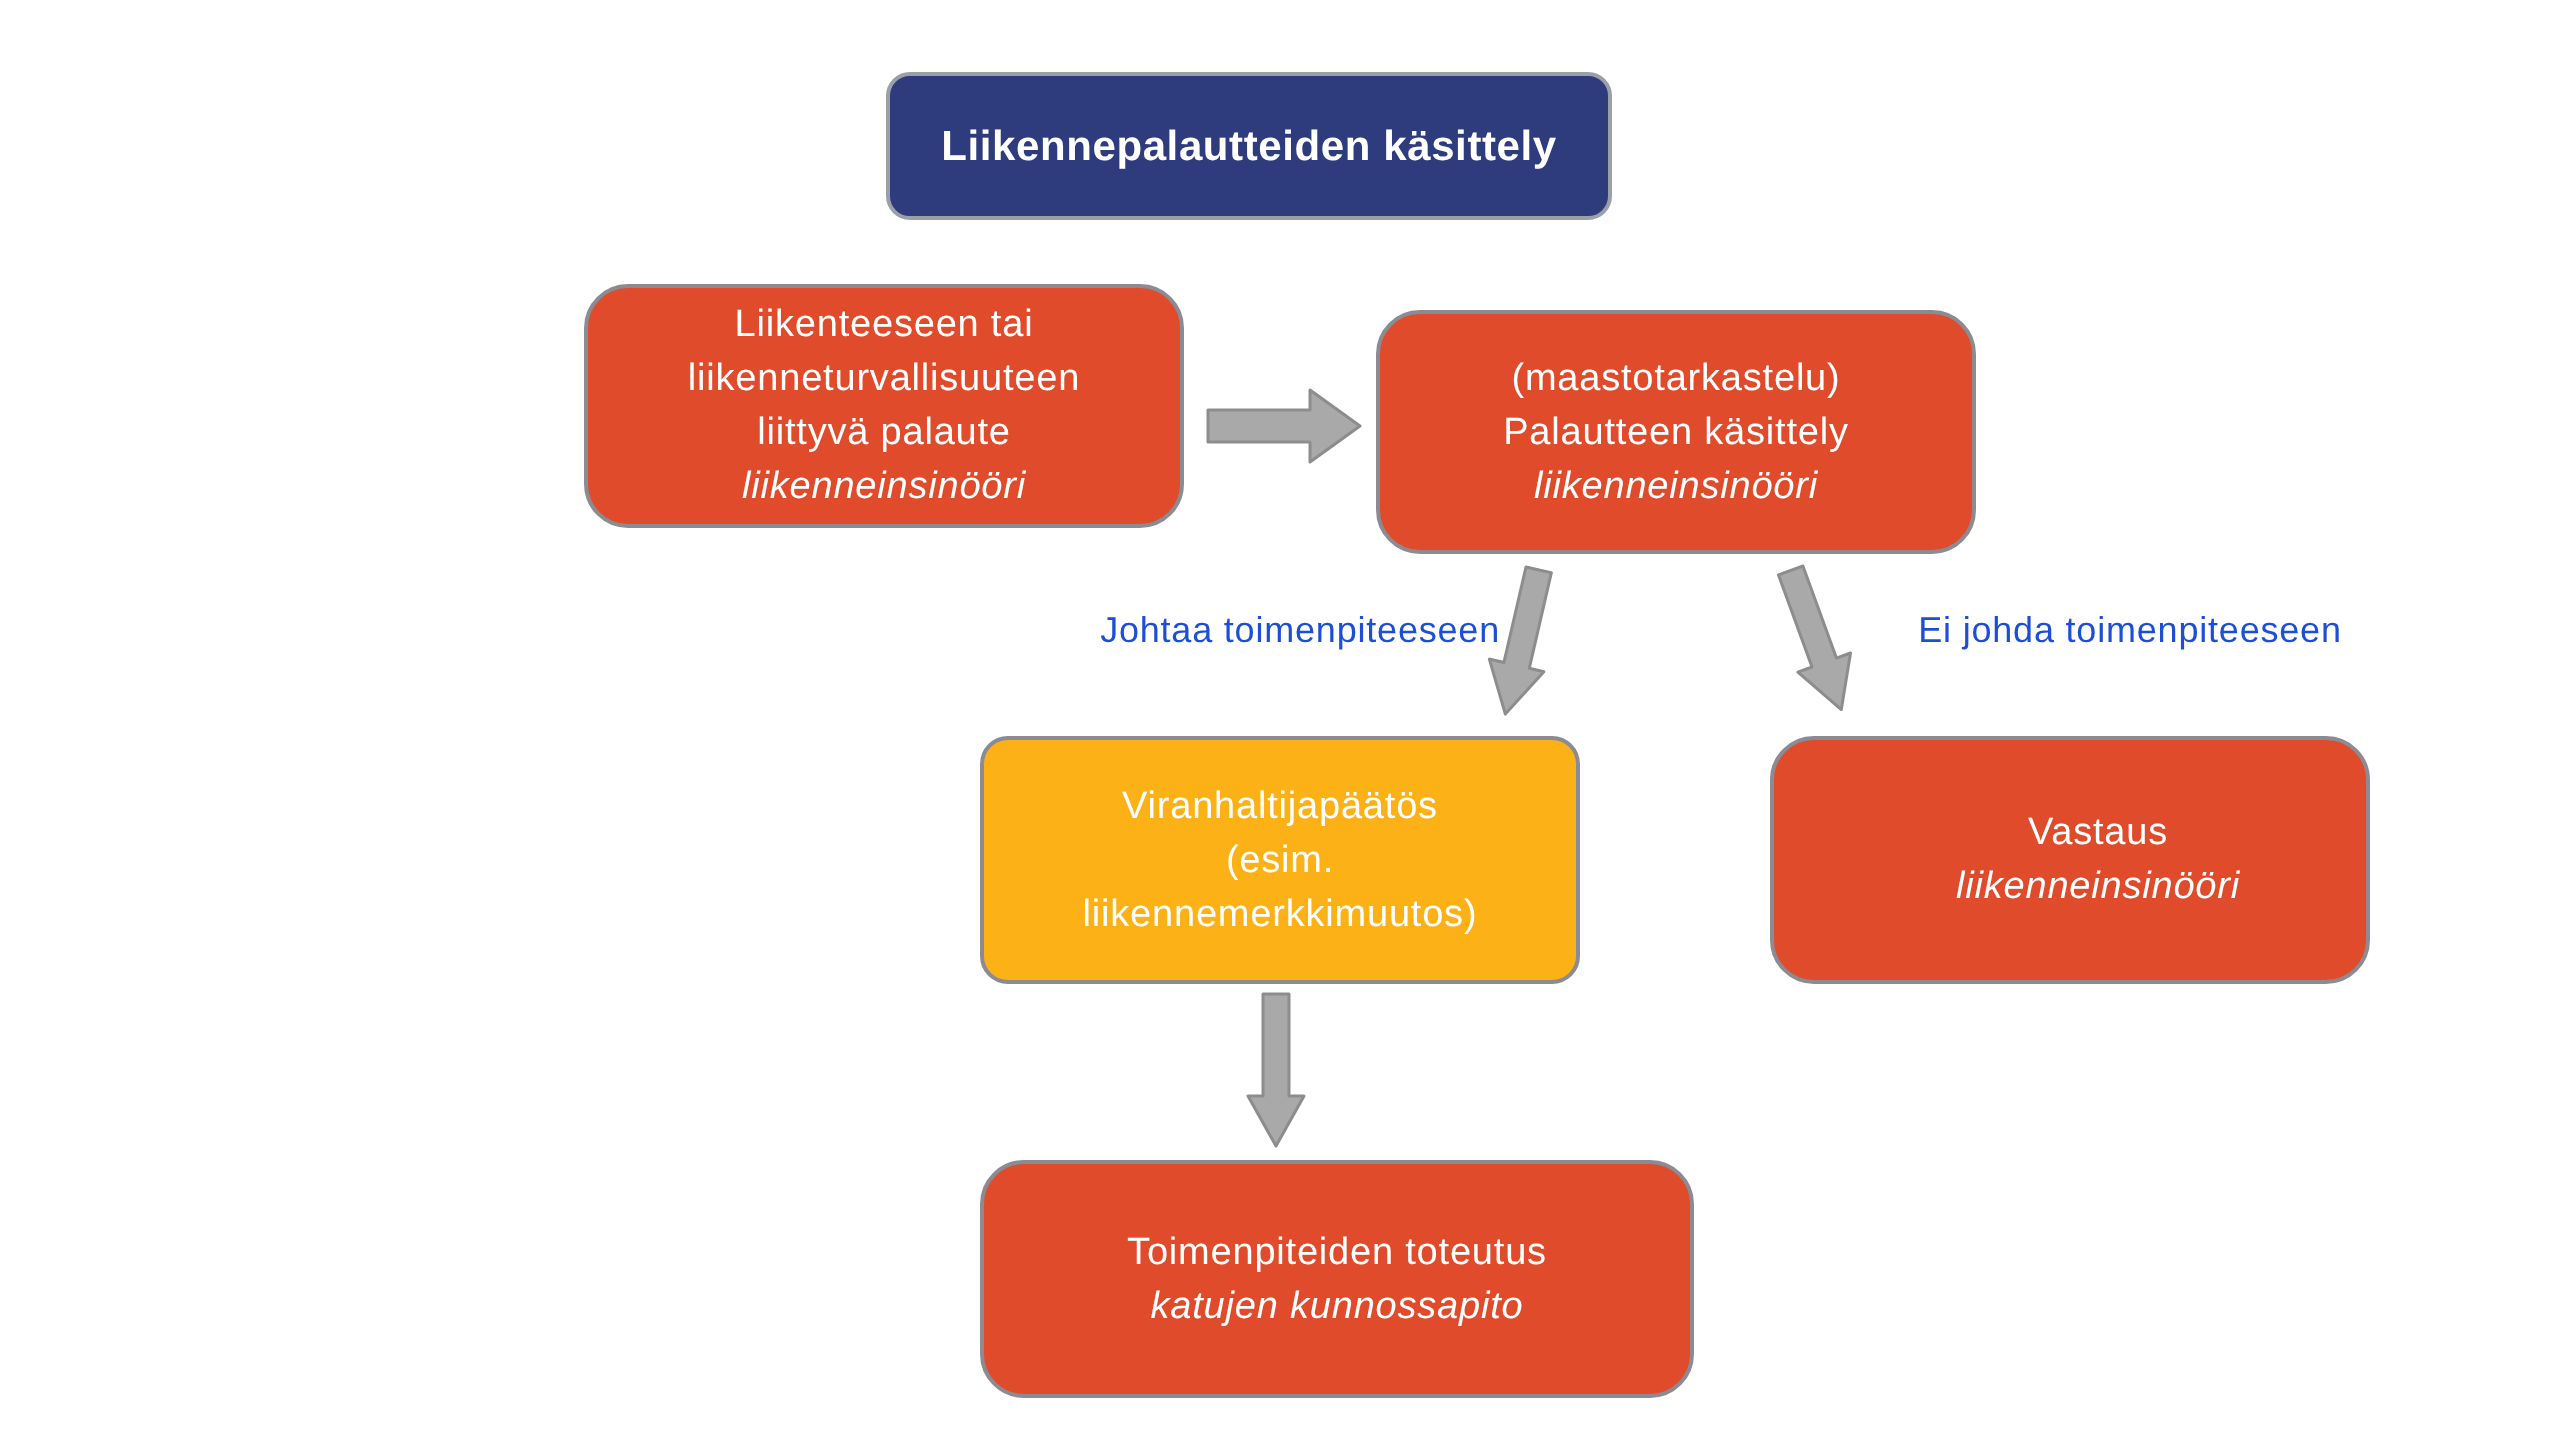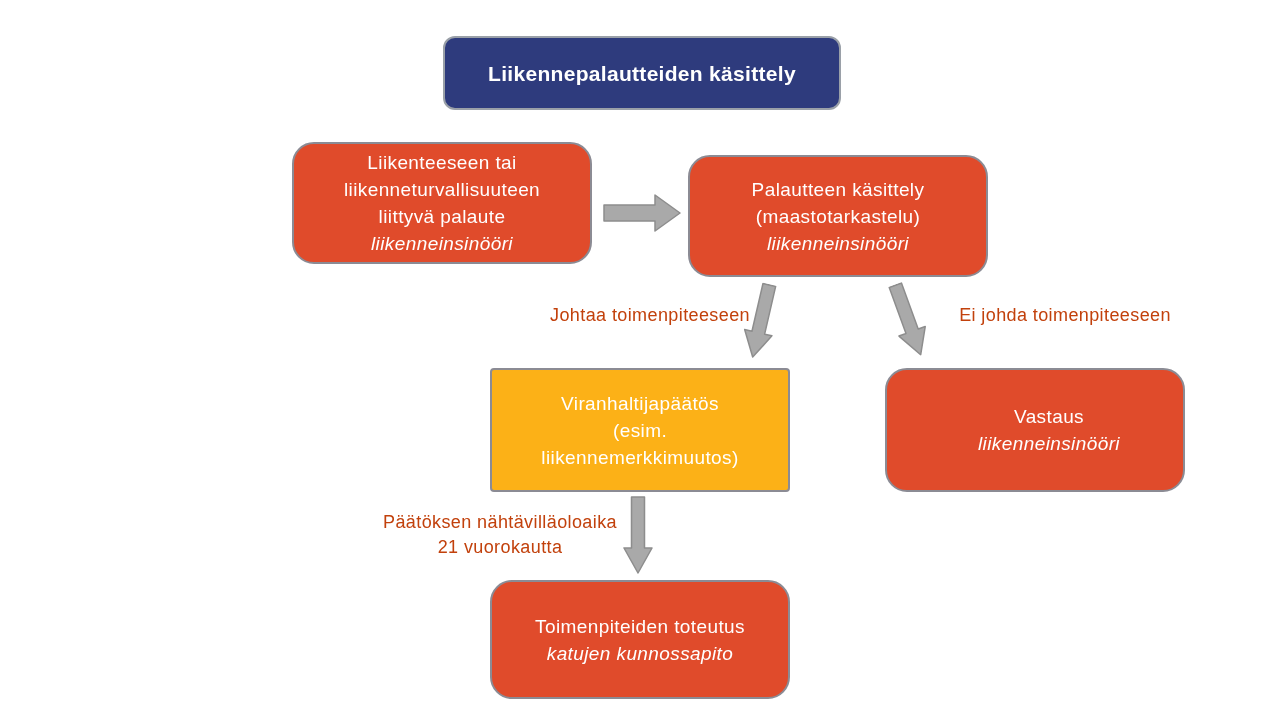--- a/index.html
+++ b/index.html
@@ -24,48 +24,48 @@
     align-items: center;
     text-align: center;
     color: #ffffff;
     font-size: 19px;
     letter-spacing: 0.4px;
     line-height: 27px;
   }
   .title-box {
     left: 443px;
     top: 36px;
-    width: 398px;
+    width: 363px;
     height: 74px;
     background: #2E3B7D;
     border: 2px solid #9aa0a8;
     border-radius: 12px;
     font-weight: bold;
     font-size: 21px;
     letter-spacing: 0.3px;
   }
   .orange {
     background: #E04B2B;
     border: 2px solid #8b8b94;
     border-radius: 22px;
   }
   .yellow {
     background: #FCB117;
     border: 2px solid #8b8b94;
-    border-radius: 4px;
+    border-radius: 14px;
   }
   .box-feedback    { left: 292px; top: 142px; width: 300px; height: 122px; }
   .box-processing  { left: 688px; top: 155px; width: 300px; height: 122px; }
   .box-decision    { left: 490px; top: 368px; width: 300px; height: 124px; }
   .box-response    { left: 885px; top: 368px; width: 300px; height: 124px; padding-left: 28px; }
-  .box-implement   { left: 490px; top: 580px; width: 300px; height: 119px; }
+  .box-implement   { left: 490px; top: 580px; width: 357px; height: 119px; }
   .role { font-style: italic; }
   .flow-label {
     position: absolute;
-    color: #c2410c;
+    color: #1d4ed8;
     font-size: 18px;
     letter-spacing: 0.4px;
     line-height: 25px;
   }
   .label-leads {
     left: 500px;
     top: 303px;
     width: 250px;
     text-align: right;
   }
@@ -109,22 +109,22 @@
     <span>liikenneturvallisuuteen</span>
     <span>liittyvä palaute</span>
     <span class="role">liikenneinsinööri</span>
   </div>
 
   <svg class="arrow arrow-h" width="78" height="38" viewBox="0 0 78 38">
     <polygon points="1,11 52,11 52,1 77,19 52,37 52,27 1,27"></polygon>
   </svg>
 
   <div class="node orange box-processing">
+    <span>(maastotarkastelu)</span>
     <span>Palautteen käsittely</span>
-    <span>(maastotarkastelu)</span>
     <span class="role">liikenneinsinööri</span>
   </div>
 
   <div class="flow-label label-leads">Johtaa toimenpiteeseen</div>
   <div class="flow-label label-noaction">Ei johda toimenpiteeseen</div>
 
   <svg class="arrow arrow-dleft" width="30" height="76" viewBox="0 0 30 76">
     <polygon points="8.5,1 21.5,1 21.5,50 29,50 15,75 1,50 8.5,50"></polygon>
   </svg>
   <svg class="arrow arrow-dright" width="30" height="76" viewBox="0 0 30 76">
@@ -135,24 +135,20 @@
     <span>Viranhaltijapäätös</span>
     <span>(esim.</span>
     <span>liikennemerkkimuutos)</span>
   </div>
 
   <div class="node orange box-response">
     <span>Vastaus</span>
     <span class="role">liikenneinsinööri</span>
   </div>
 
-  <div class="flow-label label-period">
-    <div>Päätöksen nähtävilläoloaika</div>
-    <div>21 vuorokautta</div>
-  </div>
 
   <svg class="arrow arrow-v" width="30" height="78" viewBox="0 0 30 78">
     <polygon points="8.5,1 21.5,1 21.5,52 29,52 15,77 1,52 8.5,52"></polygon>
   </svg>
 
   <div class="node orange box-implement">
     <span>Toimenpiteiden  toteutus</span>
     <span class="role">katujen kunnossapito</span>
   </div>
 

